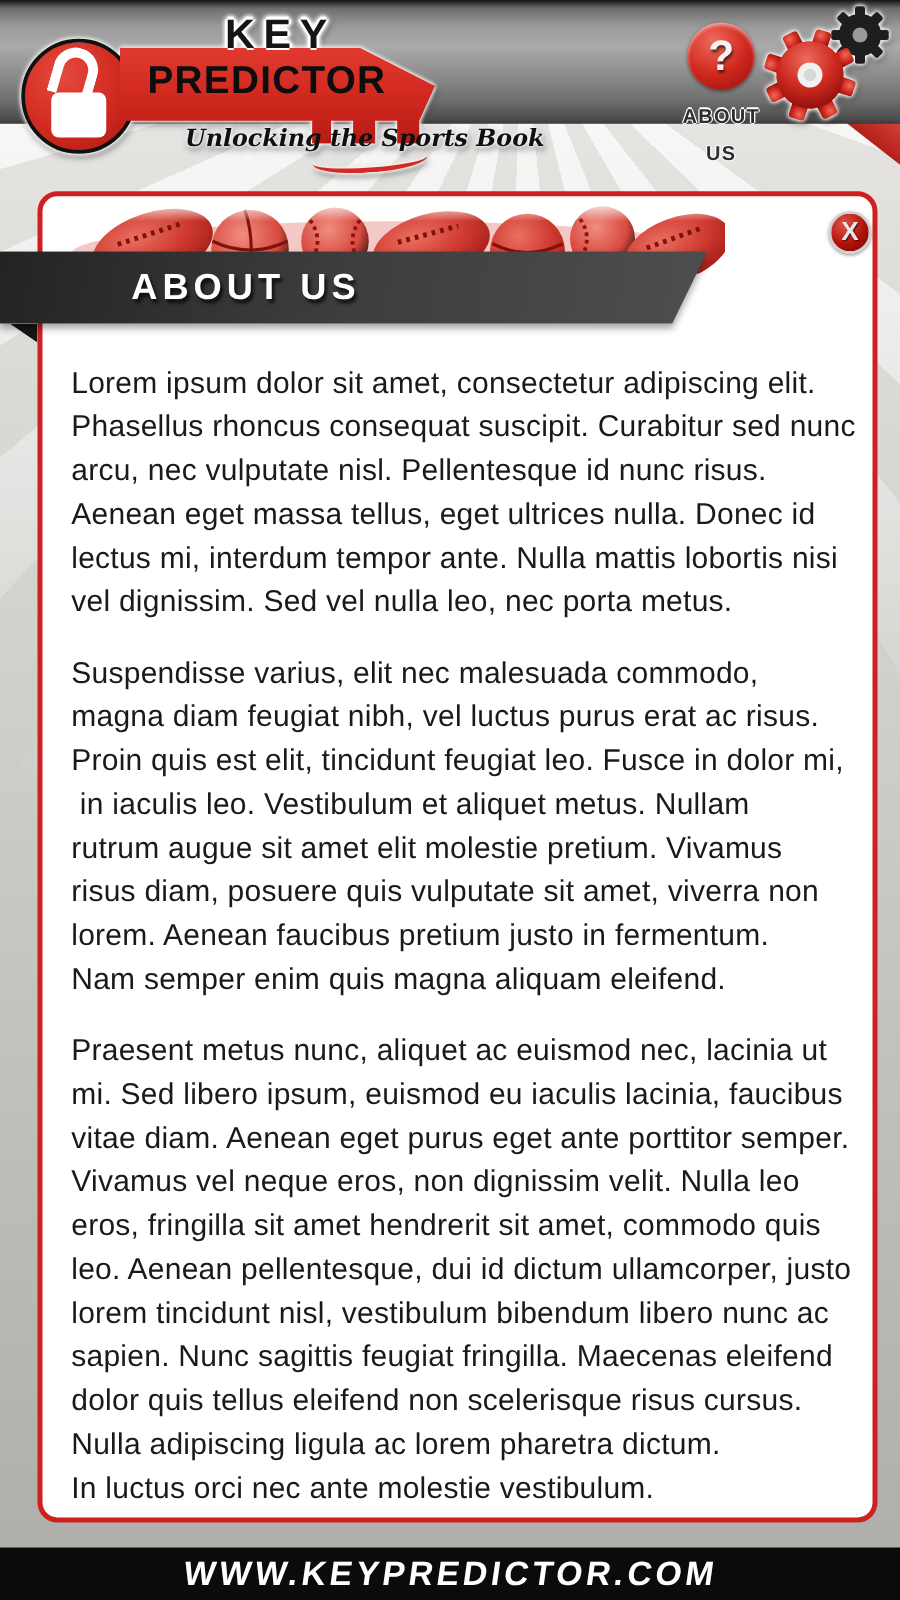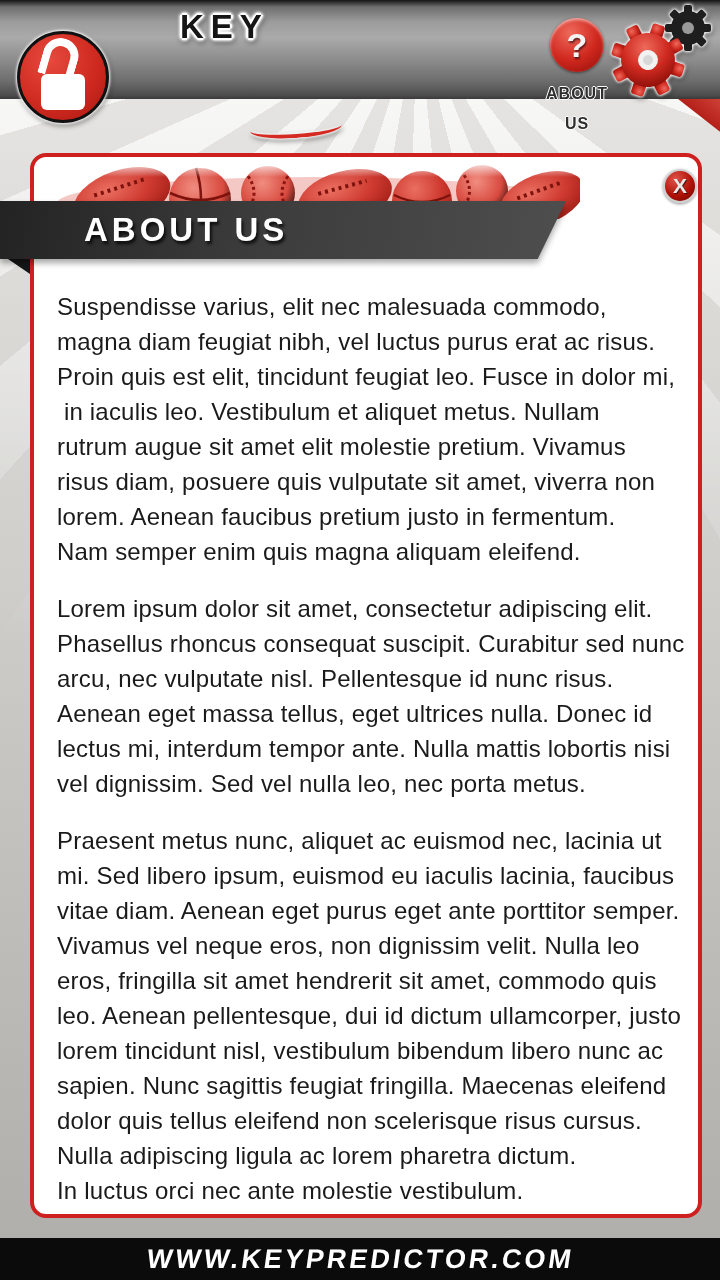--- a/index.html
+++ b/index.html
@@ -86,22 +86,22 @@
   .card{
     position:absolute;left:30px;top:153px;width:672px;height:1065px;z-index:2;
     background:#fff;border:4px solid #cf2020;border-radius:16px;box-sizing:border-box;
   }
   .balls{position:absolute;left:16px;top:4px;z-index:1;}
   .ribbon-wrap{position:absolute;left:-34px;top:44px;z-index:3;filter:drop-shadow(0 4px 3px rgba(0,0,0,.35));}
   .ribbon{
     width:566px;height:58px;
     background:linear-gradient(100deg,#232323 0%,#3c3c3c 45%,#4e4e4e 100%);
     clip-path:polygon(0 0,100% 0,95% 100%,0 100%);
-    line-height:58px;padding-left:84px;box-sizing:border-box;
-    font-size:33px;font-weight:bold;color:#fff;letter-spacing:4px;
+    line-height:58px;padding-left:105px;box-sizing:border-box;
+    font-size:29px;font-weight:bold;color:#fff;letter-spacing:4px;
     text-shadow:2px 3px 3px rgba(0,0,0,.75);
   }
   .ribbon-fold{
     position:absolute;left:-26px;top:102px;width:22px;height:15px;
     background:#161616;clip-path:polygon(0 0,100% 0,100% 100%);z-index:2;
   }
   .close-btn{
     position:absolute;left:629px;top:12px;width:34px;height:34px;border-radius:50%;z-index:4;cursor:pointer;
     background:radial-gradient(circle at 35% 28%,#e05449 0%,#b11208 55%,#6f0502 100%);
     border:2px solid #cfcfcf;box-sizing:border-box;box-shadow:0 1px 3px rgba(0,0,0,.45);
@@ -131,21 +131,25 @@
   <div class="rays"></div>
   <div class="red-ray"></div>
 
   <div class="topbar"></div>
 
   <div class="logo">
     <div class="key-head">
       <div class="lock-shackle"></div>
       <div class="lock-body"></div>
     </div>
+    <div class="key-shaft">
+      <div class="word-predictor">PREDICTOR</div>
+    </div>
     <div class="word-key">KEY</div>
+    <div class="tagline">Unlocking the Sports Book</div>
     <div class="swoosh"></div>
   </div>
 
   <div class="about-btn">
     <div class="q-circle">?</div>
     <div class="about-lbl">ABOUT</div>
     <div class="about-lbl">US</div>
   </div>
 
   <div class="gears">
@@ -255,34 +259,34 @@
     <div class="ribbon-wrap">
       <div class="ribbon">ABOUT US</div>
     </div>
     <div class="ribbon-fold"></div>
 
     <div class="close-btn">
       <span>X</span>
     </div>
 
     <div class="content">
+      <p>Lorem ipsum dolor sit amet, consectetur adipiscing elit.
+Phasellus rhoncus consequat suscipit. Curabitur sed nunc
+arcu, nec vulputate nisl. Pellentesque id nunc risus.
+Aenean eget massa tellus, eget ultrices nulla. Donec id
+lectus mi, interdum tempor ante. Nulla mattis lobortis nisi
+vel dignissim. Sed vel nulla leo, nec porta metus.</p>
       <p>Suspendisse varius, elit nec malesuada commodo,
 magna diam feugiat nibh, vel luctus purus erat ac risus.
 Proin quis est elit, tincidunt feugiat leo. Fusce in dolor mi,
  in iaculis leo. Vestibulum et aliquet metus. Nullam
 rutrum augue sit amet elit molestie pretium. Vivamus
 risus diam, posuere quis vulputate sit amet, viverra non
 lorem. Aenean faucibus pretium justo in fermentum.
 Nam semper enim quis magna aliquam eleifend.</p>
-      <p>Lorem ipsum dolor sit amet, consectetur adipiscing elit.
-Phasellus rhoncus consequat suscipit. Curabitur sed nunc
-arcu, nec vulputate nisl. Pellentesque id nunc risus.
-Aenean eget massa tellus, eget ultrices nulla. Donec id
-lectus mi, interdum tempor ante. Nulla mattis lobortis nisi
-vel dignissim. Sed vel nulla leo, nec porta metus.</p>
       <p>Praesent metus nunc, aliquet ac euismod nec, lacinia ut
 mi. Sed libero ipsum, euismod eu iaculis lacinia, faucibus
 vitae diam. Aenean eget purus eget ante porttitor semper.
 Vivamus vel neque eros, non dignissim velit. Nulla leo
 eros, fringilla sit amet hendrerit sit amet, commodo quis
 leo. Aenean pellentesque, dui id dictum ullamcorper, justo
 lorem tincidunt nisl, vestibulum bibendum libero nunc ac
 sapien. Nunc sagittis feugiat fringilla. Maecenas eleifend
 dolor quis tellus eleifend non scelerisque risus cursus.
 Nulla adipiscing ligula ac lorem pharetra dictum.

